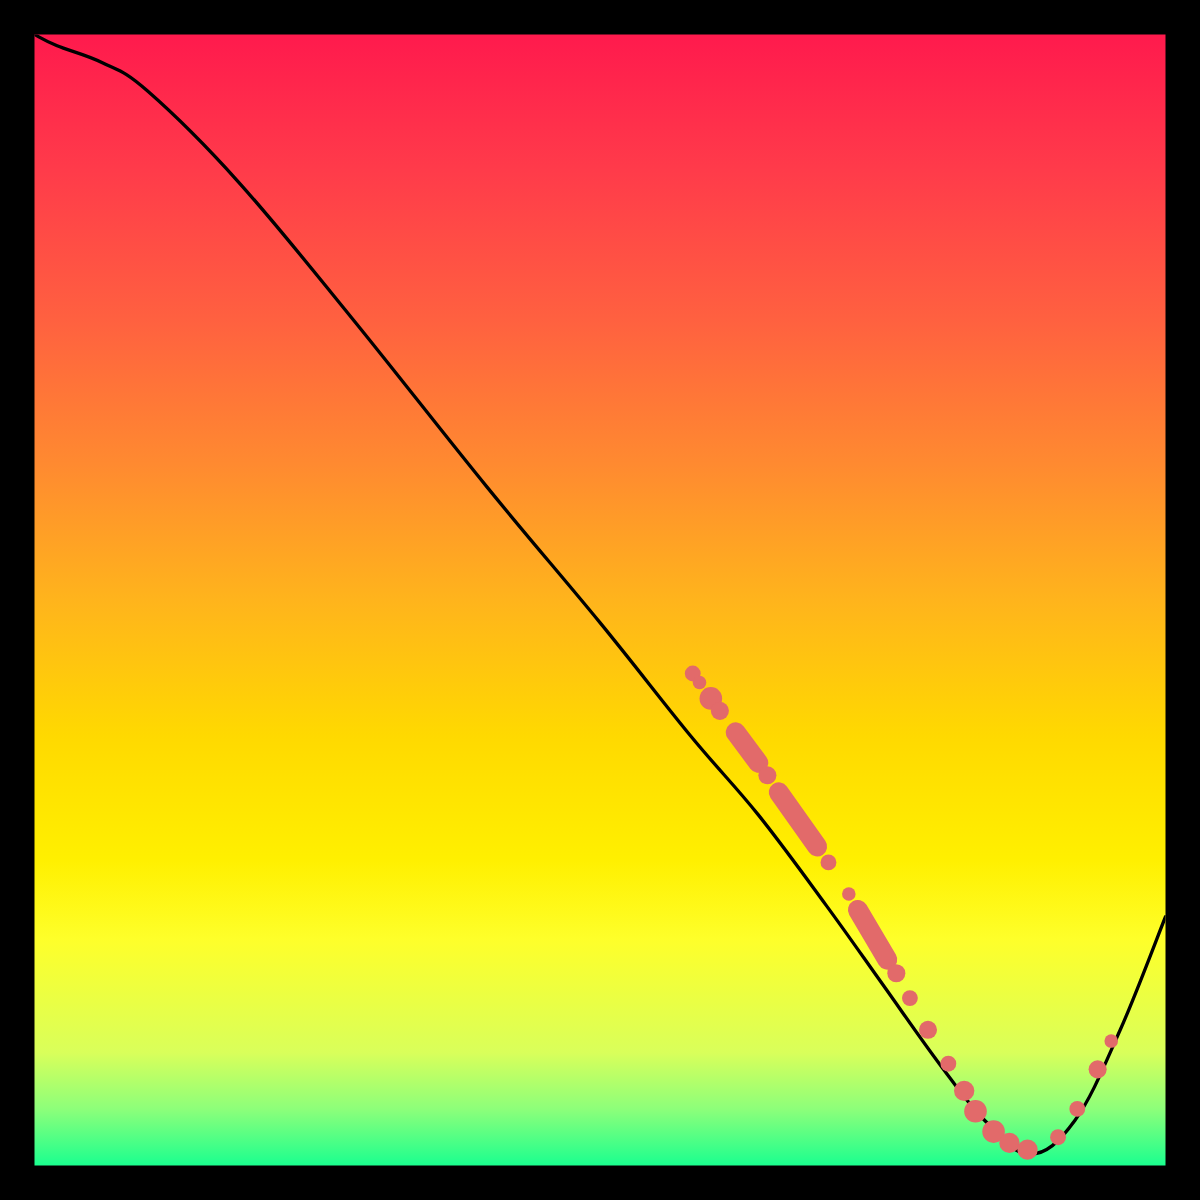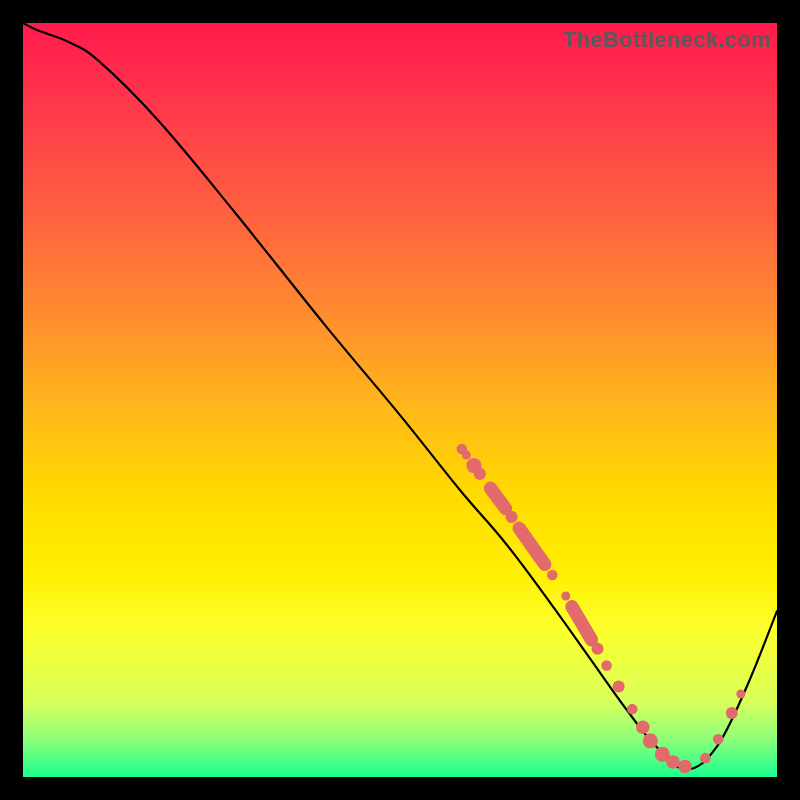--- a/index.html
+++ b/index.html
@@ -56,21 +56,20 @@
   }
   .dot, .blob {
     fill: #e26a6a;
   }
 </style>
 </head>
 <body>
 
 <div class="frame">
   <div class="plot-area">
-    <div class="watermark">TheBottleneck.com</div>
     <svg class="curve" viewBox="0 0 754 754" preserveAspectRatio="none">
       <path id="main-curve" class="curve-path" d="M0.00 0.00 C2.71 1.36, 6.94 4.15, 15.08 7.54 C23.22 10.93, 34.38 13.42, 45.24 18.85 C56.10 24.28, 59.11 23.45, 75.40 37.70 C91.69 51.95, 111.29 70.88, 135.72 98.02 C160.15 125.16, 181.26 151.86, 211.12 188.50 C240.98 225.14, 271.74 264.96, 301.60 301.60 C331.46 338.24, 352.57 362.22, 377.00 392.08 C401.43 421.94, 418.32 444.41, 437.32 467.48 C456.32 490.55, 466.27 499.90, 482.56 520.26 C498.85 540.62, 512.87 560.22, 527.80 580.58 C542.73 600.94, 551.93 614.36, 565.50 633.36 C579.07 652.36, 590.99 669.85, 603.20 686.14 C615.41 702.43, 622.50 712.98, 633.36 723.84 C644.22 734.70, 652.66 746.46, 663.52 746.46 C674.38 746.46, 682.82 738.77, 693.68 723.84 C704.54 708.91, 712.98 687.95, 723.84 663.52 C734.70 639.09, 748.57 601.69, 754.00 588.12"></path>
       <g id="segments">
           <line x1="467.48" y1="465.22" x2="482.56" y2="485.58" stroke="#e26a6a" stroke-width="13.27" stroke-linecap="round" class="blob"></line>
           <line x1="496.13" y1="505.18" x2="521.77" y2="541.37" stroke="#e26a6a" stroke-width="13.27" stroke-linecap="round" class="blob"></line>
           <line x1="548.91" y1="583.60" x2="568.52" y2="616.77" stroke="#e26a6a" stroke-width="13.27" stroke-linecap="round" class="blob"></line>
         </g>
       <g id="dots">
           <circle cx="438.83" cy="426.01" r="5.28" class="dot" fill="#e26a6a"></circle>
           <circle cx="443.35" cy="432.04" r="4.52" class="dot" fill="#e26a6a"></circle>

